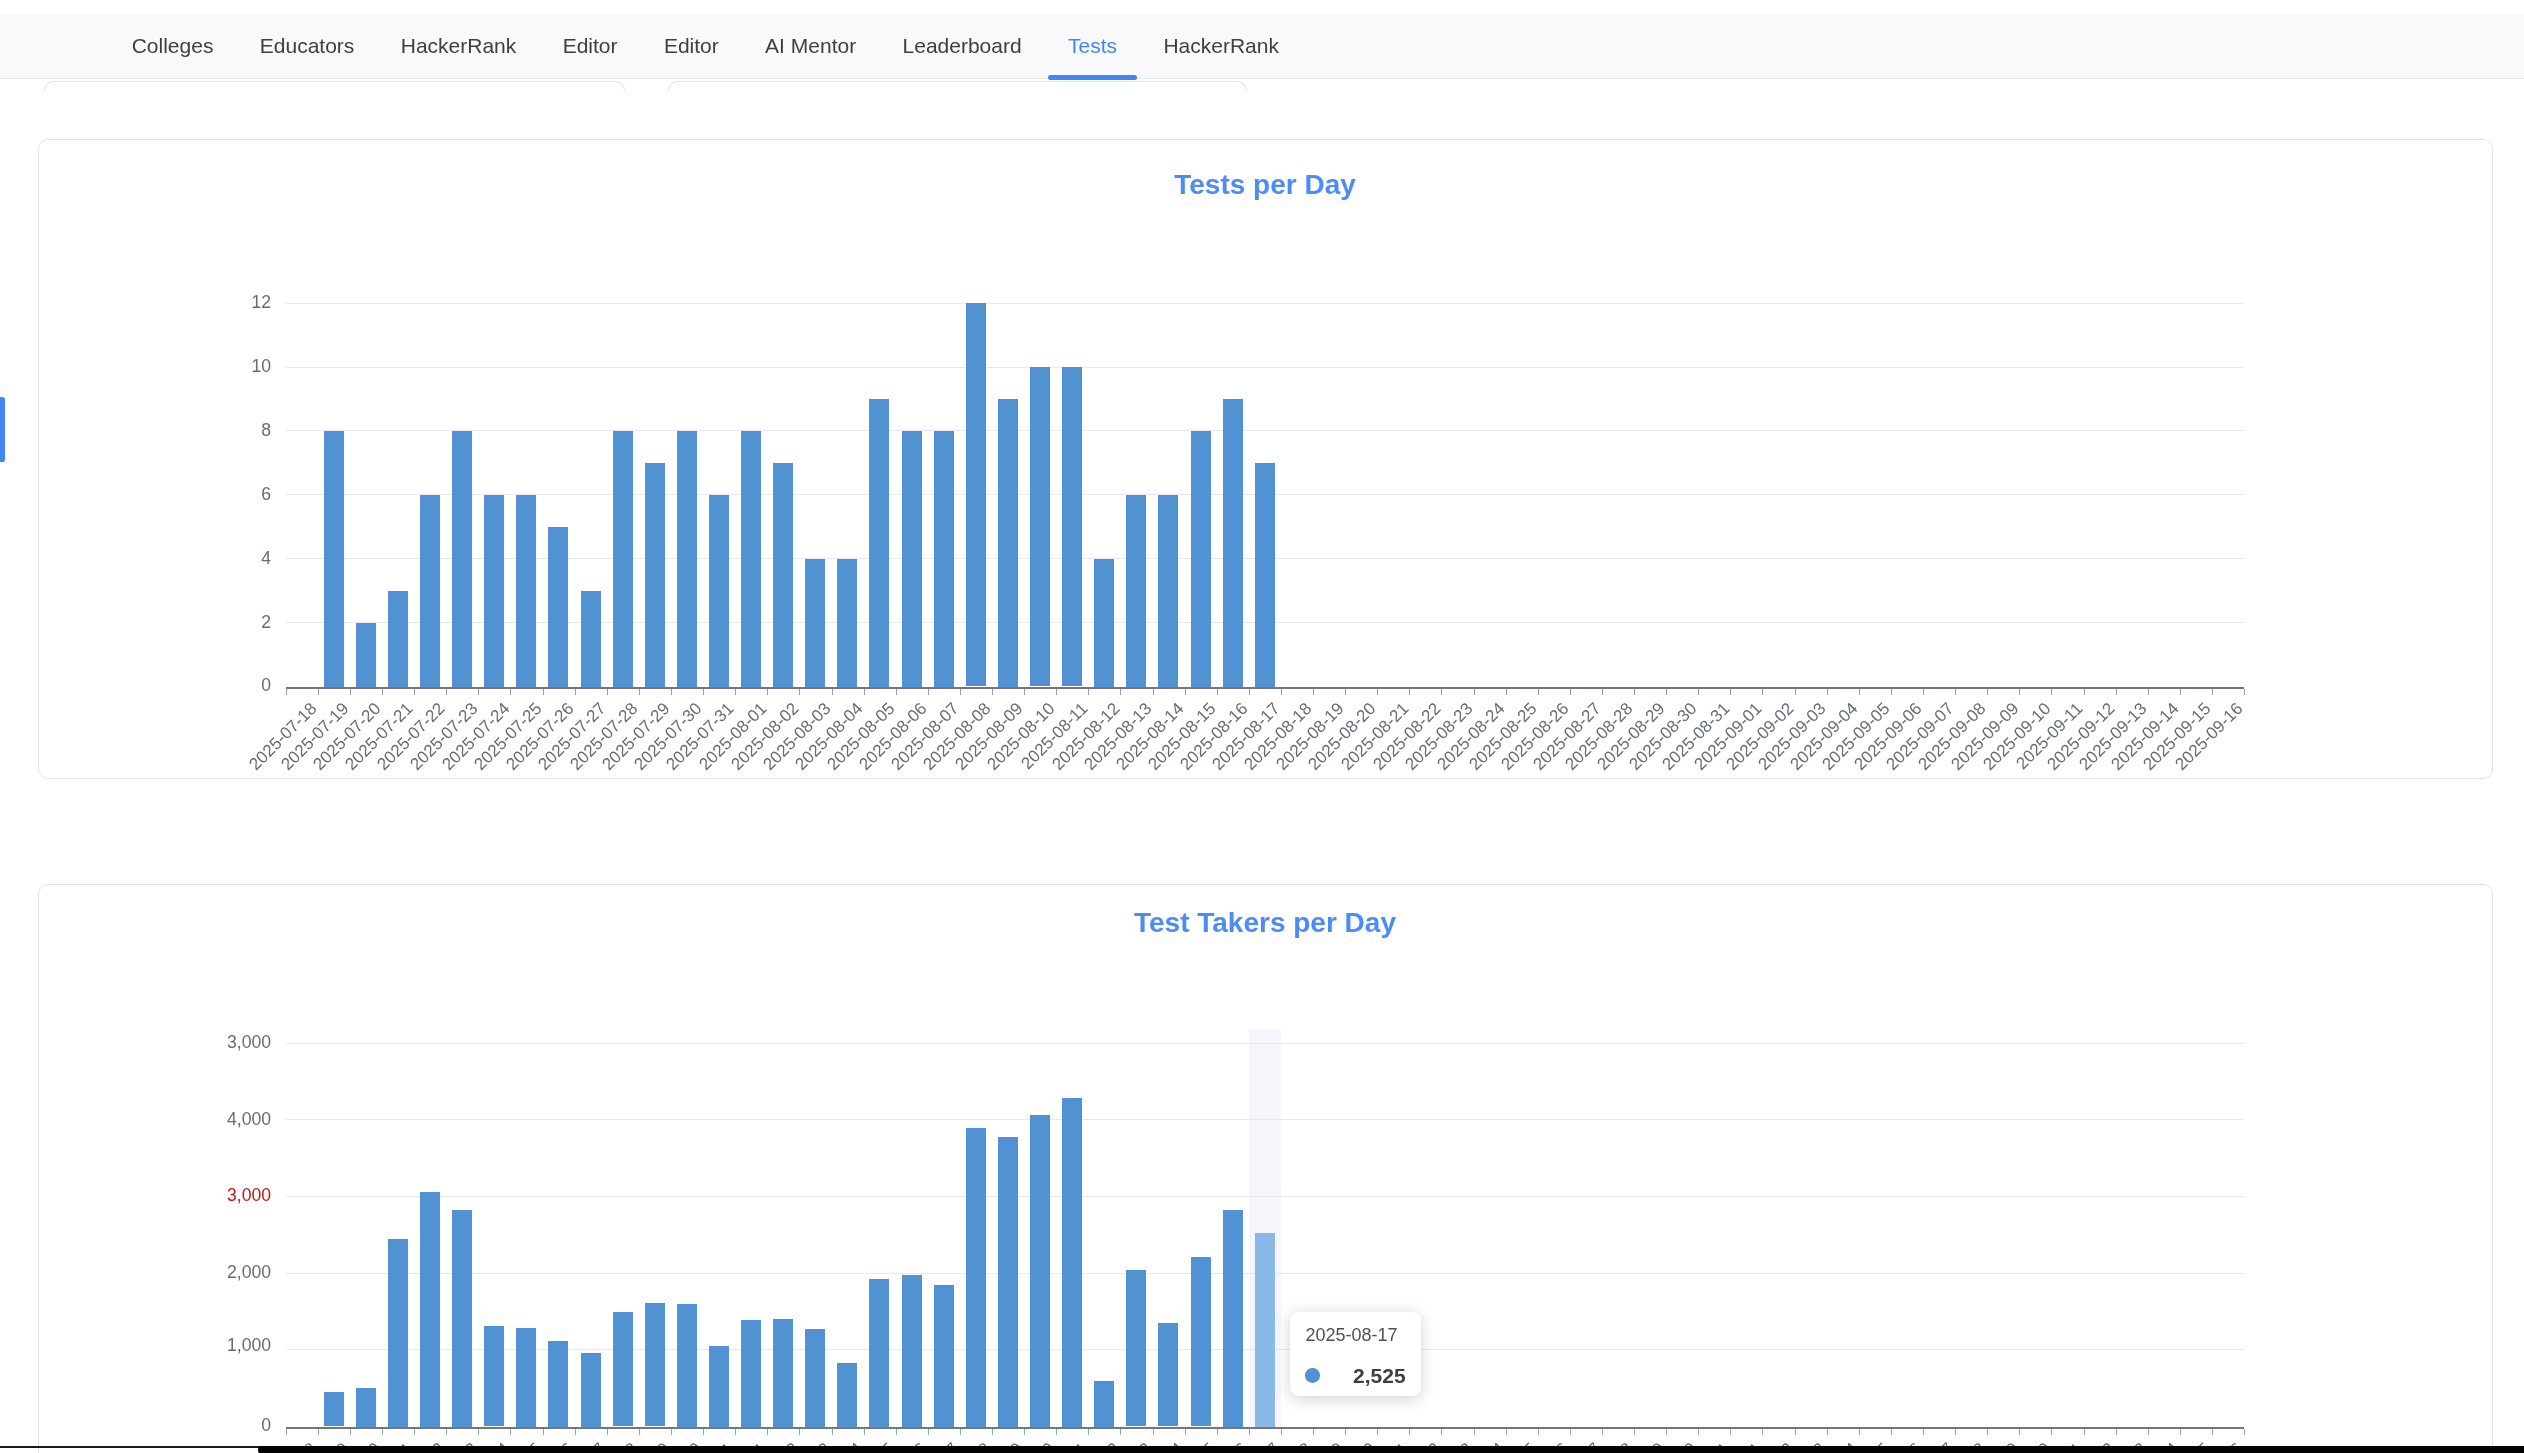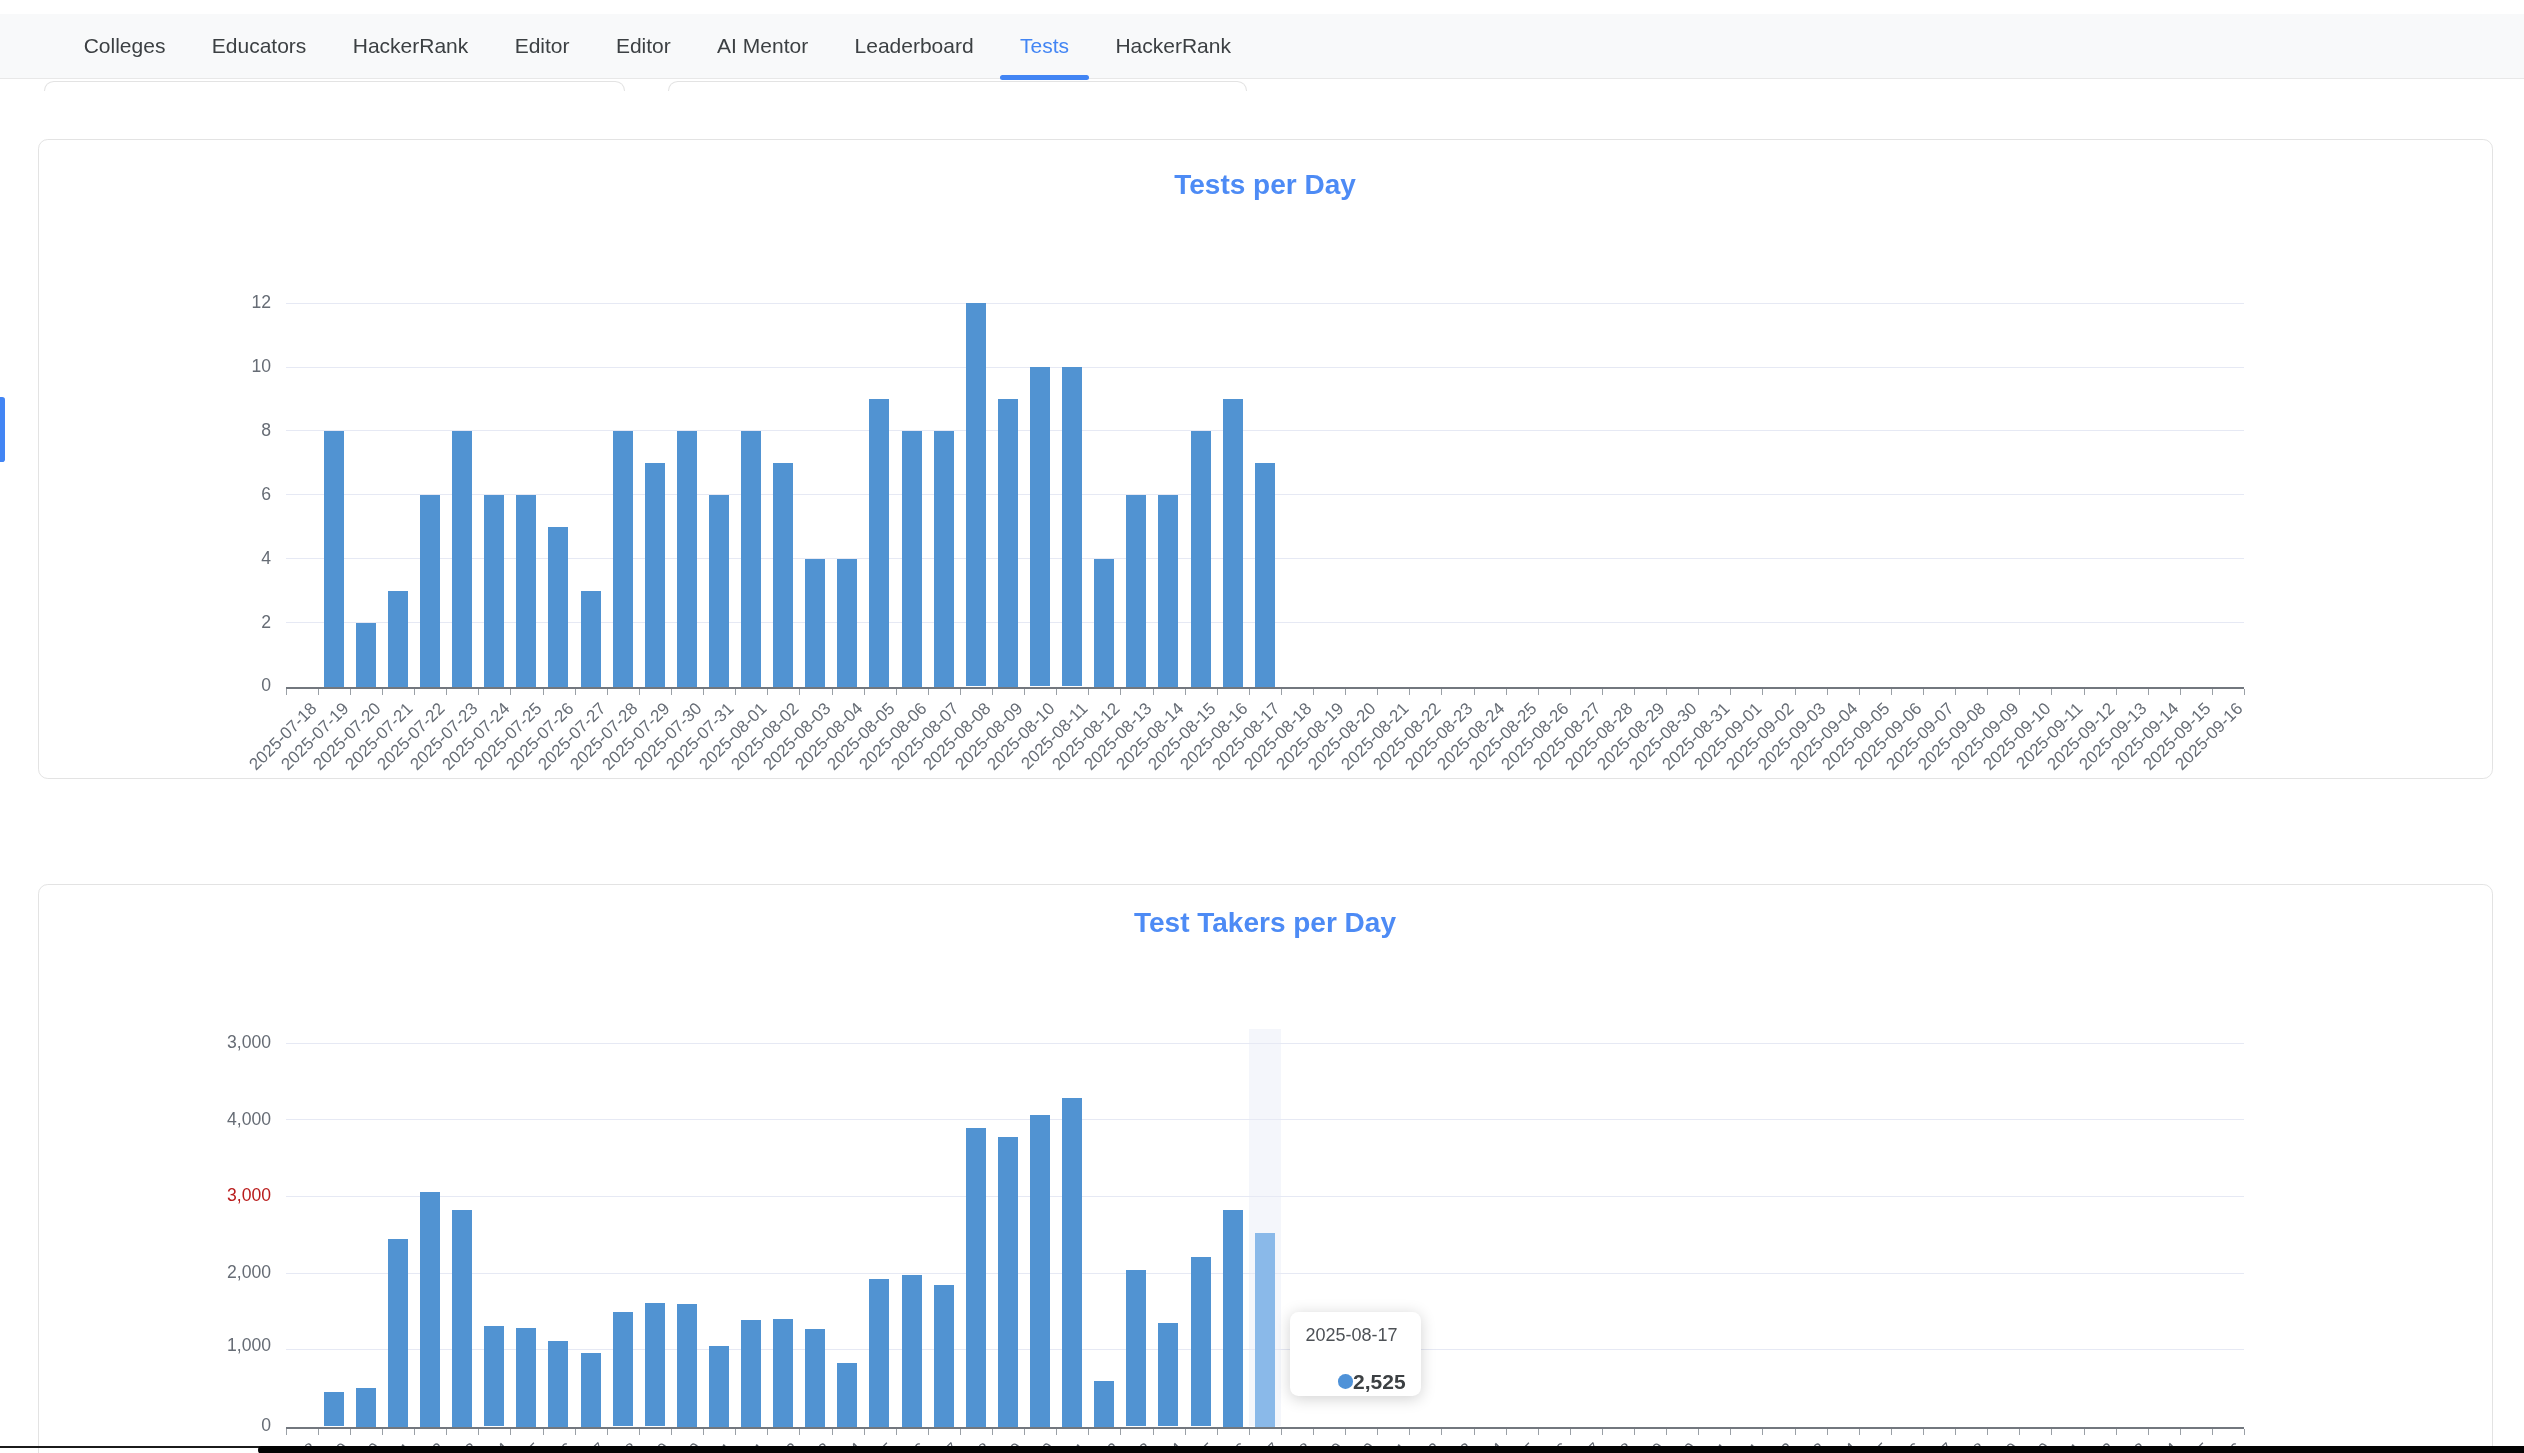--- a/index.html
+++ b/index.html
@@ -4,21 +4,21 @@
 <style>
   html,body{margin:0;padding:0;}
   body{
     width:2525px;height:1453px;position:relative;overflow:hidden;
     background:#ffffff;font-family:"Liberation Sans", sans-serif;
   }
   
   #nav{
     position:absolute;left:0;top:14px;width:2525px;height:65px;
     background:#f8f9fa;border-bottom:1.4px solid #e8e8e8;
-    display:flex;align-items:center;padding-left:64px;box-sizing:border-box;gap:7px;
+    display:flex;align-items:center;padding-left:112px;box-sizing:border-box;gap:7px;
   }
   .tab{
     position:relative;height:65px;display:flex;align-items:center;
     padding:0 19.7px;font-size:21px;color:#3c4043;cursor:pointer;white-space:nowrap;
   }
   .tab.active{color:#4285f4;}
   .tab.active::after{
     content:"";position:absolute;left:0;right:0;bottom:-1.4px;height:4.9px;
     background:#4285f4;border-radius:2.8px;
   }
@@ -53,21 +53,21 @@
   }
   .bar{position:absolute;background:#5193d2;}
   .hoverband{position:absolute;background:#f4f6fb;}
   
   #tooltip{
     position:absolute;left:1290px;top:1312px;width:131px;height:84px;
     background:#fff;border-radius:8.4px;box-shadow:0 2.8px 15.4px rgba(0,0,0,.18);
     padding:12.6px 15.4px;box-sizing:border-box;z-index:30;
   }
   #tooltip .tt-date{font-size:18px;color:#4d5156;}
-  #tooltip .tt-row{display:flex;align-items:center;justify-content:flex-end;margin-top:24px;}
+  #tooltip .tt-row{display:flex;align-items:center;justify-content:space-between;margin-top:18px;}
   #tooltip .tt-dot{width:14.7px;height:14.7px;border-radius:50%;background:#4f92d8;}
   #tooltip .tt-val{font-size:21px;font-weight:bold;color:#3c4043;}
   
   #vscroll{position:absolute;left:0;top:397px;width:4.9px;height:65px;background:#4285f4;border-radius:0 2.8px 2.8px 0;}
   #hscroll-line{position:absolute;left:0;top:1446px;width:2525px;height:2.1px;background:#1b1b1b;}
   #hscroll-thumb{position:absolute;left:258px;top:1446px;width:2266px;height:7.7px;background:#030303;border-radius:5.6px 0 0 5.6px;}
 </style>
 </head>
 <body>
 

